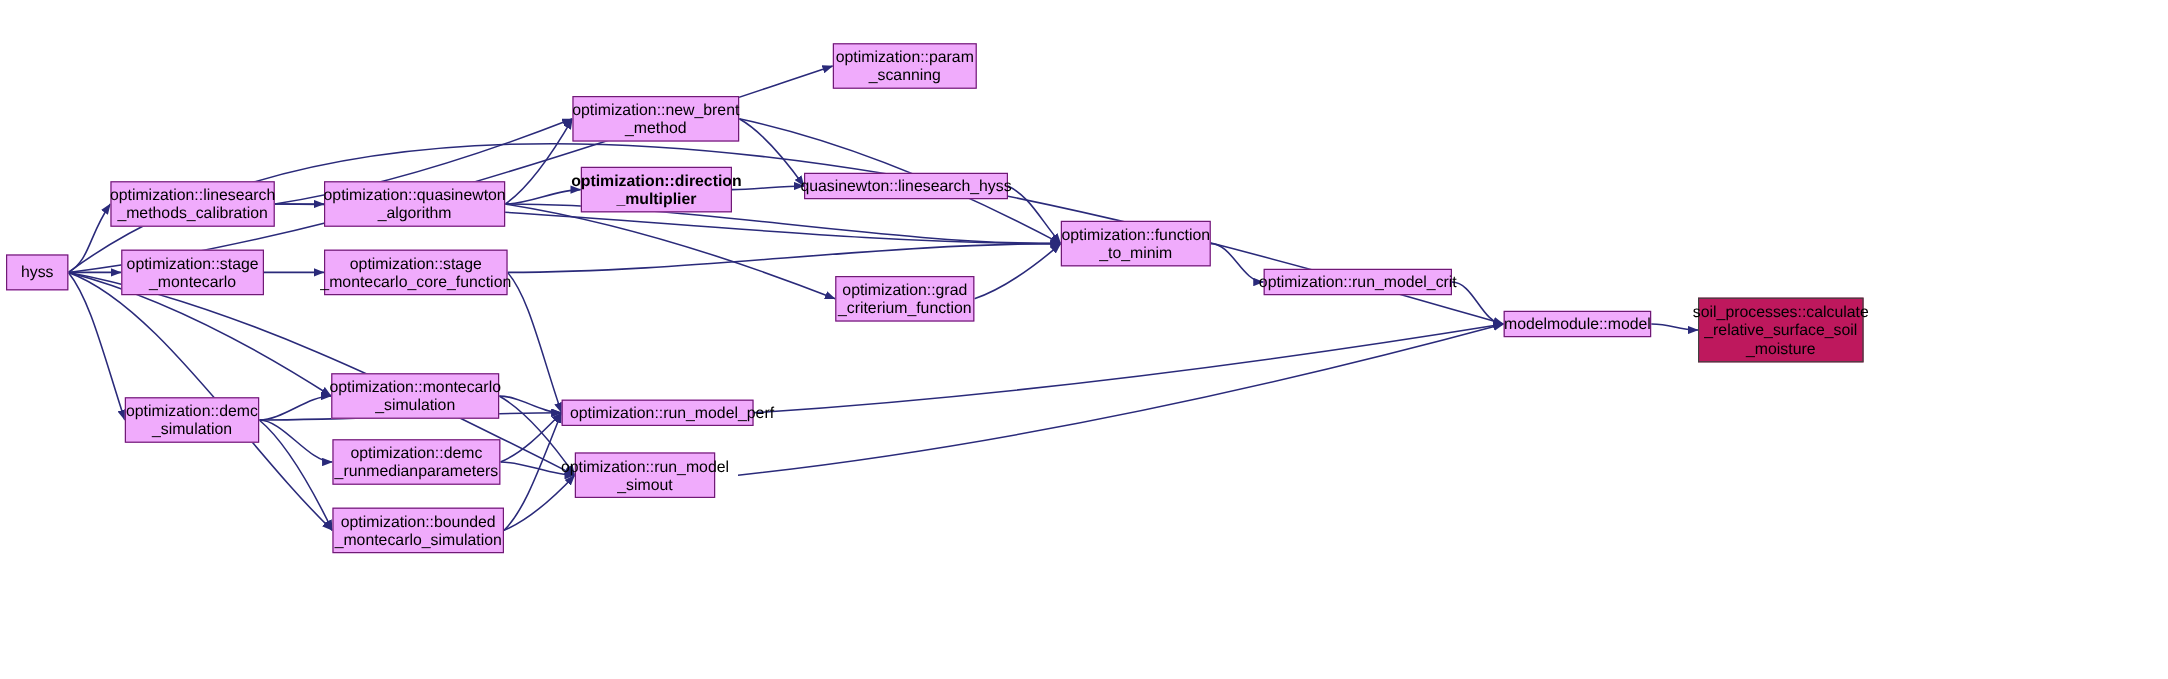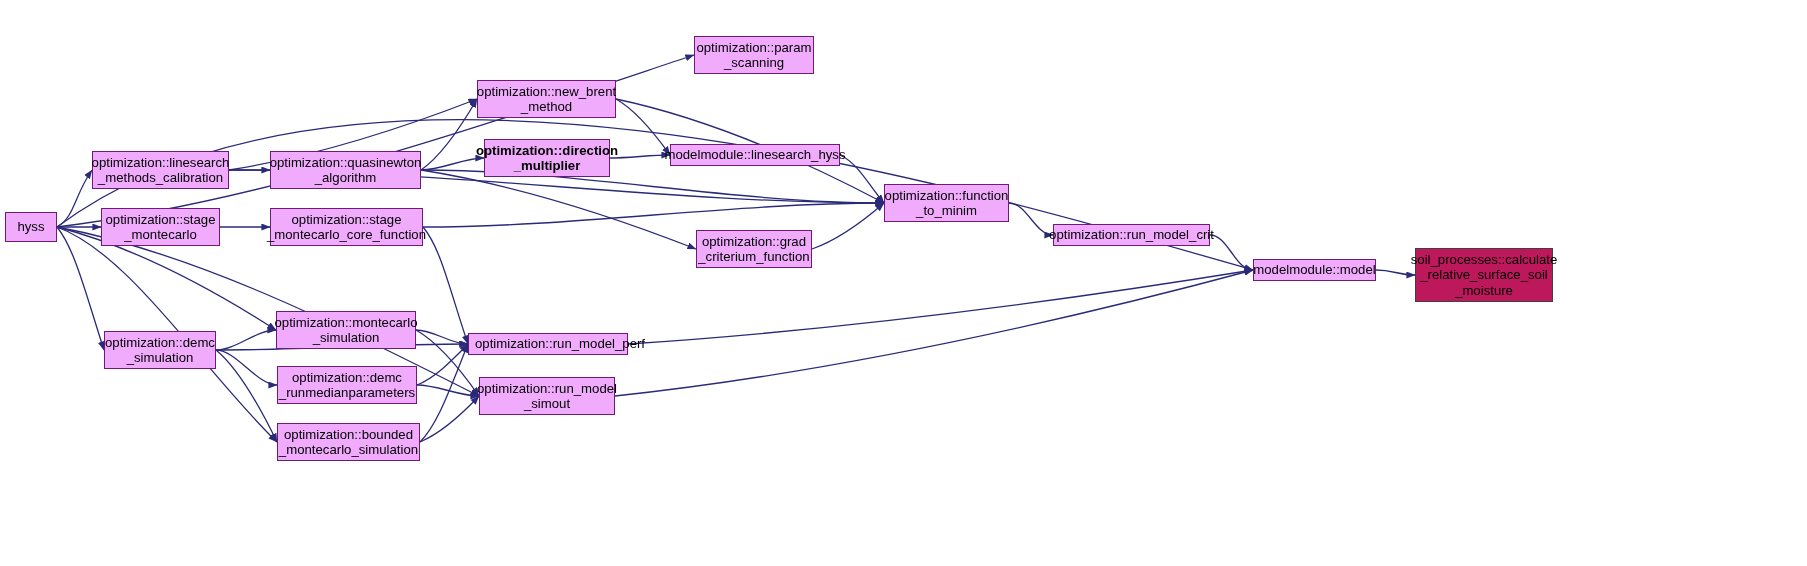--- a/index.html
+++ b/index.html
@@ -67,39 +67,39 @@
       <div class="node" style="left: 694px; top: 36px; width: 120px; height: 38px;"><div>optimization::param
 _scanning</div></div>
       <div class="node" style="left: 477px; top: 80px; width: 139px; height: 38px;"><div>optimization::new_brent
 _method</div></div>
       <div class="node" style="left: 92px; top: 151px; width: 137px; height: 38px;"><div>optimization::linesearch
 _methods_calibration</div></div>
       <div class="node" style="left: 270px; top: 151px; width: 151px; height: 38px;"><div>optimization::quasinewton
 _algorithm</div></div>
       <div class="node" style="left: 484px; top: 139px; width: 126px; height: 38px; font-weight: bold;"><div>optimization::direction
 _multiplier</div></div>
-      <div class="node" style="left: 670px; top: 144px; width: 170px; height: 22px;"><div>modelmodule::linesearch_hyss</div></div>
+      <div class="node" style="left: 670px; top: 144px; width: 170px; height: 22px;"><div>quasinewton::linesearch_hyss</div></div>
       <div class="node" style="left: 884px; top: 184px; width: 125px; height: 38px;"><div>optimization::function
 _to_minim</div></div>
       <div class="node" style="left: 101px; top: 208px; width: 119px; height: 38px;"><div>optimization::stage
 _montecarlo</div></div>
       <div class="node" style="left: 270px; top: 208px; width: 153px; height: 38px;"><div>optimization::stage
 _montecarlo_core_function</div></div>
       <div class="node" style="left: 696px; top: 230px; width: 116px; height: 38px;"><div>optimization::grad
 _criterium_function</div></div>
       <div class="node" style="left: 1053px; top: 224px; width: 157px; height: 22px;"><div>optimization::run_model_crit</div></div>
       <div class="node" style="left: 1253px; top: 259px; width: 123px; height: 22px;"><div>modelmodule::model</div></div>
       <div class="node gray" style="left: 1415px; top: 248px; width: 138px; height: 54px;"><div>soil_processes::calculate
 _relative_surface_soil
 _moisture</div></div>
       <div class="node" style="left: 104px; top: 331px; width: 112px; height: 38px;"><div>optimization::demc
 _simulation</div></div>
       <div class="node" style="left: 276px; top: 311px; width: 140px; height: 38px;"><div>optimization::montecarlo
 _simulation</div></div>
       <div class="node" style="left: 468px; top: 333px; width: 160px; height: 22px; padding-left: 24px;"><div>optimization::run_model_perf</div></div>
       <div class="node" style="left: 277px; top: 366px; width: 140px; height: 38px;"><div>optimization::demc
 _runmedianparameters</div></div>
-      <div class="node" style="left: 479px; top: 377px; width: 136px; height: 38px;"><div>optimization::run_model
+      <div class="node" style="left: 479px; top: 377px; width: 117px; height: 38px;"><div>optimization::run_model
 _simout</div></div>
       <div class="node" style="left: 277px; top: 423px; width: 143px; height: 38px;"><div>optimization::bounded
 _montecarlo_simulation</div></div>
     </div>
 </div>
 
 </body></html>

